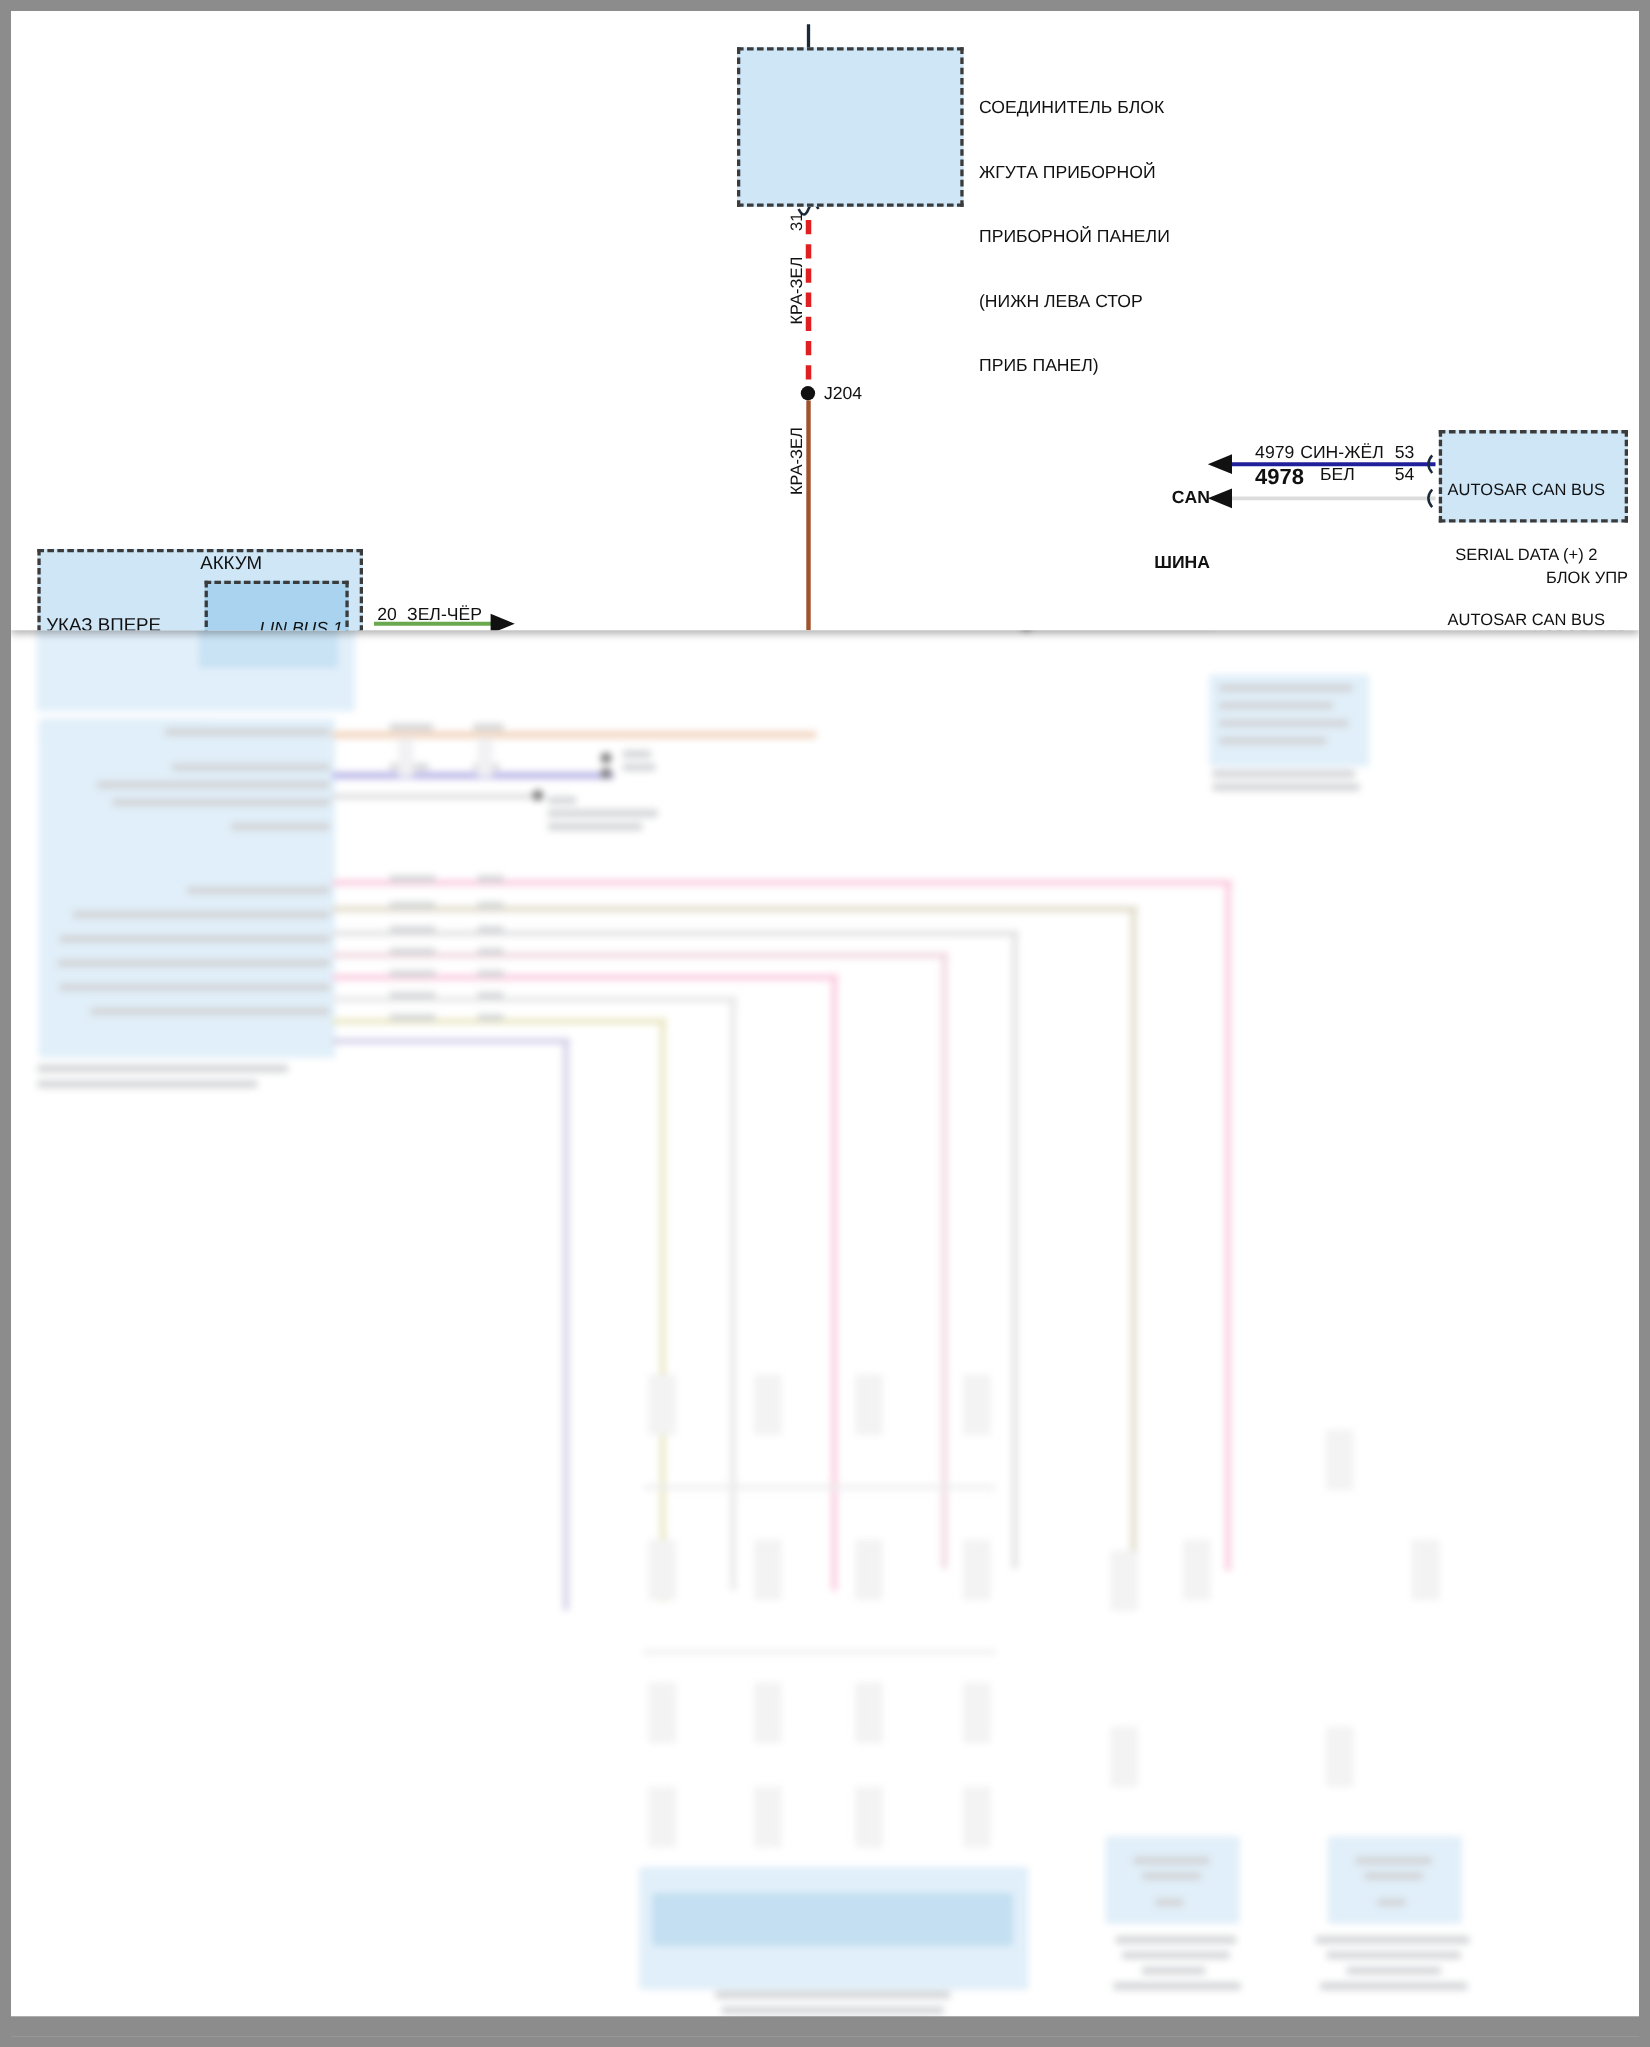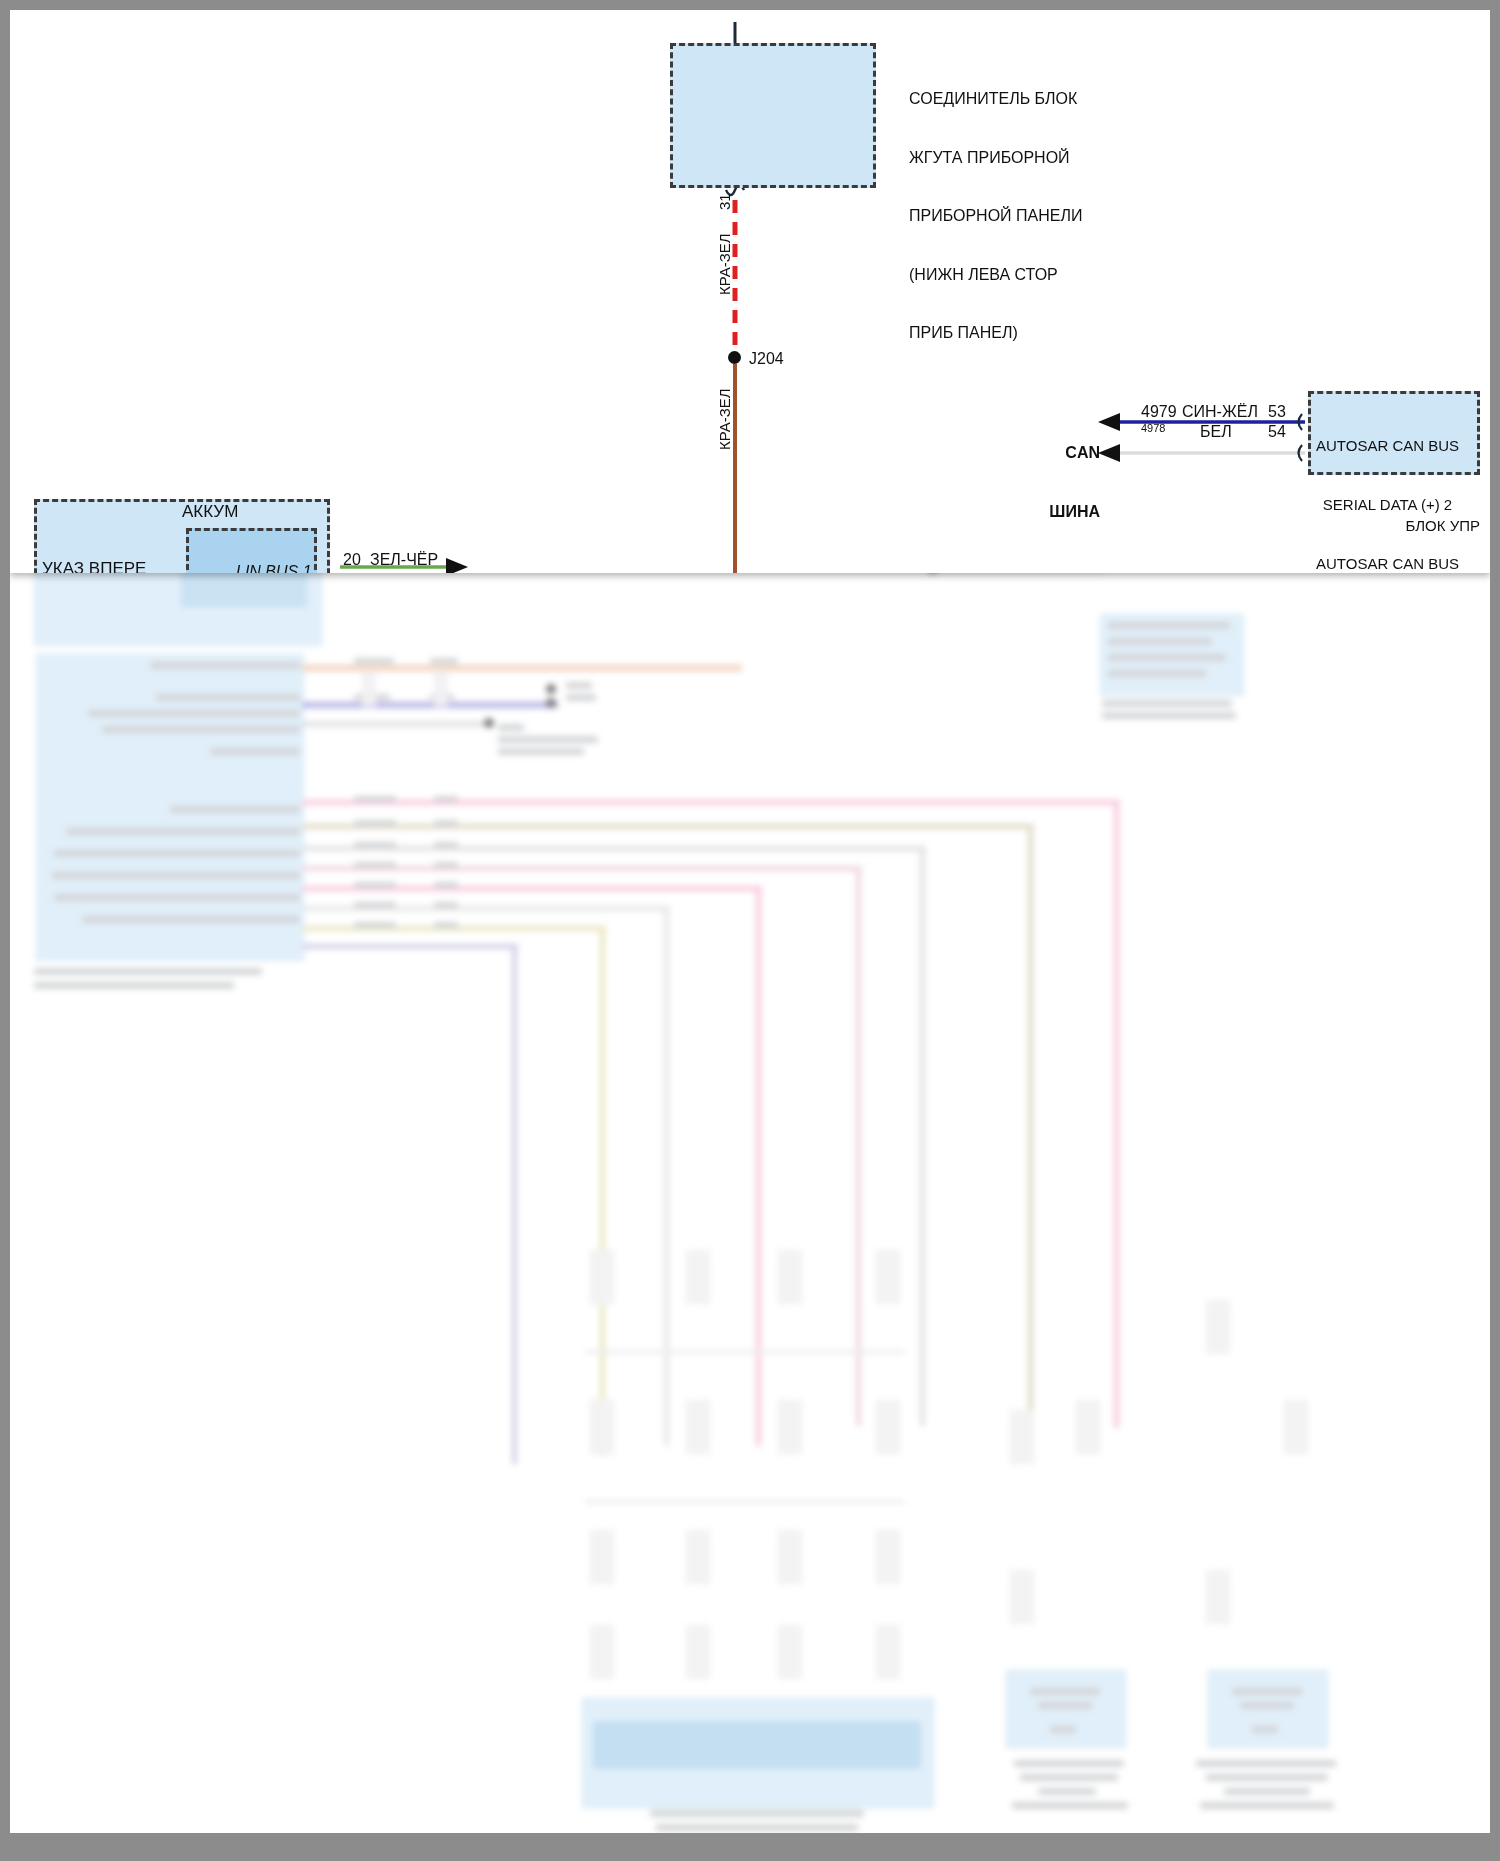--- a/index.html
+++ b/index.html
@@ -258,21 +258,21 @@
     </svg>
 
     <div class="lbl b" style="left:660px;top:4px;width:140px;text-align:center;font-size:17px;">
       <div>НАПРЯЖ</div>
       <div>ОТ АККУМ</div>
     </div>
 
     <div class="dashbox" style="left:660px;top:33px;width:206px;height:145px;"></div>
 
 
-    <div class="lbl" style="left:880px;top:40px;font-size:16px;margin-left:19px;">
+    <div class="lbl" style="left:880px;top:40px;font-size:16px;">
       <div>СОЕДИНИТЕЛЬ БЛОК</div>
       <div>ЖГУТА ПРИБОРНОЙ</div>
       <div>ПРИБОРНОЙ ПАНЕЛИ</div>
       <div>(НИЖН ЛЕВА СТОР</div>
       <div>ПРИБ ПАНЕЛ)</div>
     </div>
 
     <div class="lbl rot" style="left:706px;top:200px;font-size:15px;">31</div>
 
     <div class="lbl rot" style="left:706px;top:285px;font-size:15px;">КРА-ЗЕЛ</div>
@@ -283,21 +283,21 @@
 
     <div class="lbl b" style="left:1032px;top:394px;width:58px;text-align:right;font-size:16px;">
       <div>CAN</div>
       <div>ШИНА</div>
     </div>
 
     <div class="lbl" style="left:1131px;top:392px;font-size:16px;">4979</div>
     <div class="lbl" style="left:1172px;top:392px;font-size:16px;">СИН-ЖЁЛ</div>
     <div class="lbl" style="left:1258px;top:392px;font-size:16px;">53</div>
 
-    <div class="lbl" style="left:1131px;top:412px;font-size:11px;">4978</div>
+    <div class="lbl" style="left:1131px;top:412px;font-size:20px;font-weight:bold;">4978</div>
     <div class="lbl" style="left:1190px;top:412px;font-size:16px;">БЕЛ</div>
     <div class="lbl" style="left:1258px;top:412px;font-size:16px;">54</div>
 
     <div class="dashbox" style="left:1298px;top:381px;width:172px;height:84px;"></div>
     <div class="lbl" style="left:1306px;top:386px;font-size:15px;line-height:1.32;text-align:center;">
       <div>AUTOSAR CAN BUS</div>
       <div>SERIAL DATA (+) 2</div>
       <div>AUTOSAR CAN BUS</div>
       
     </div>

